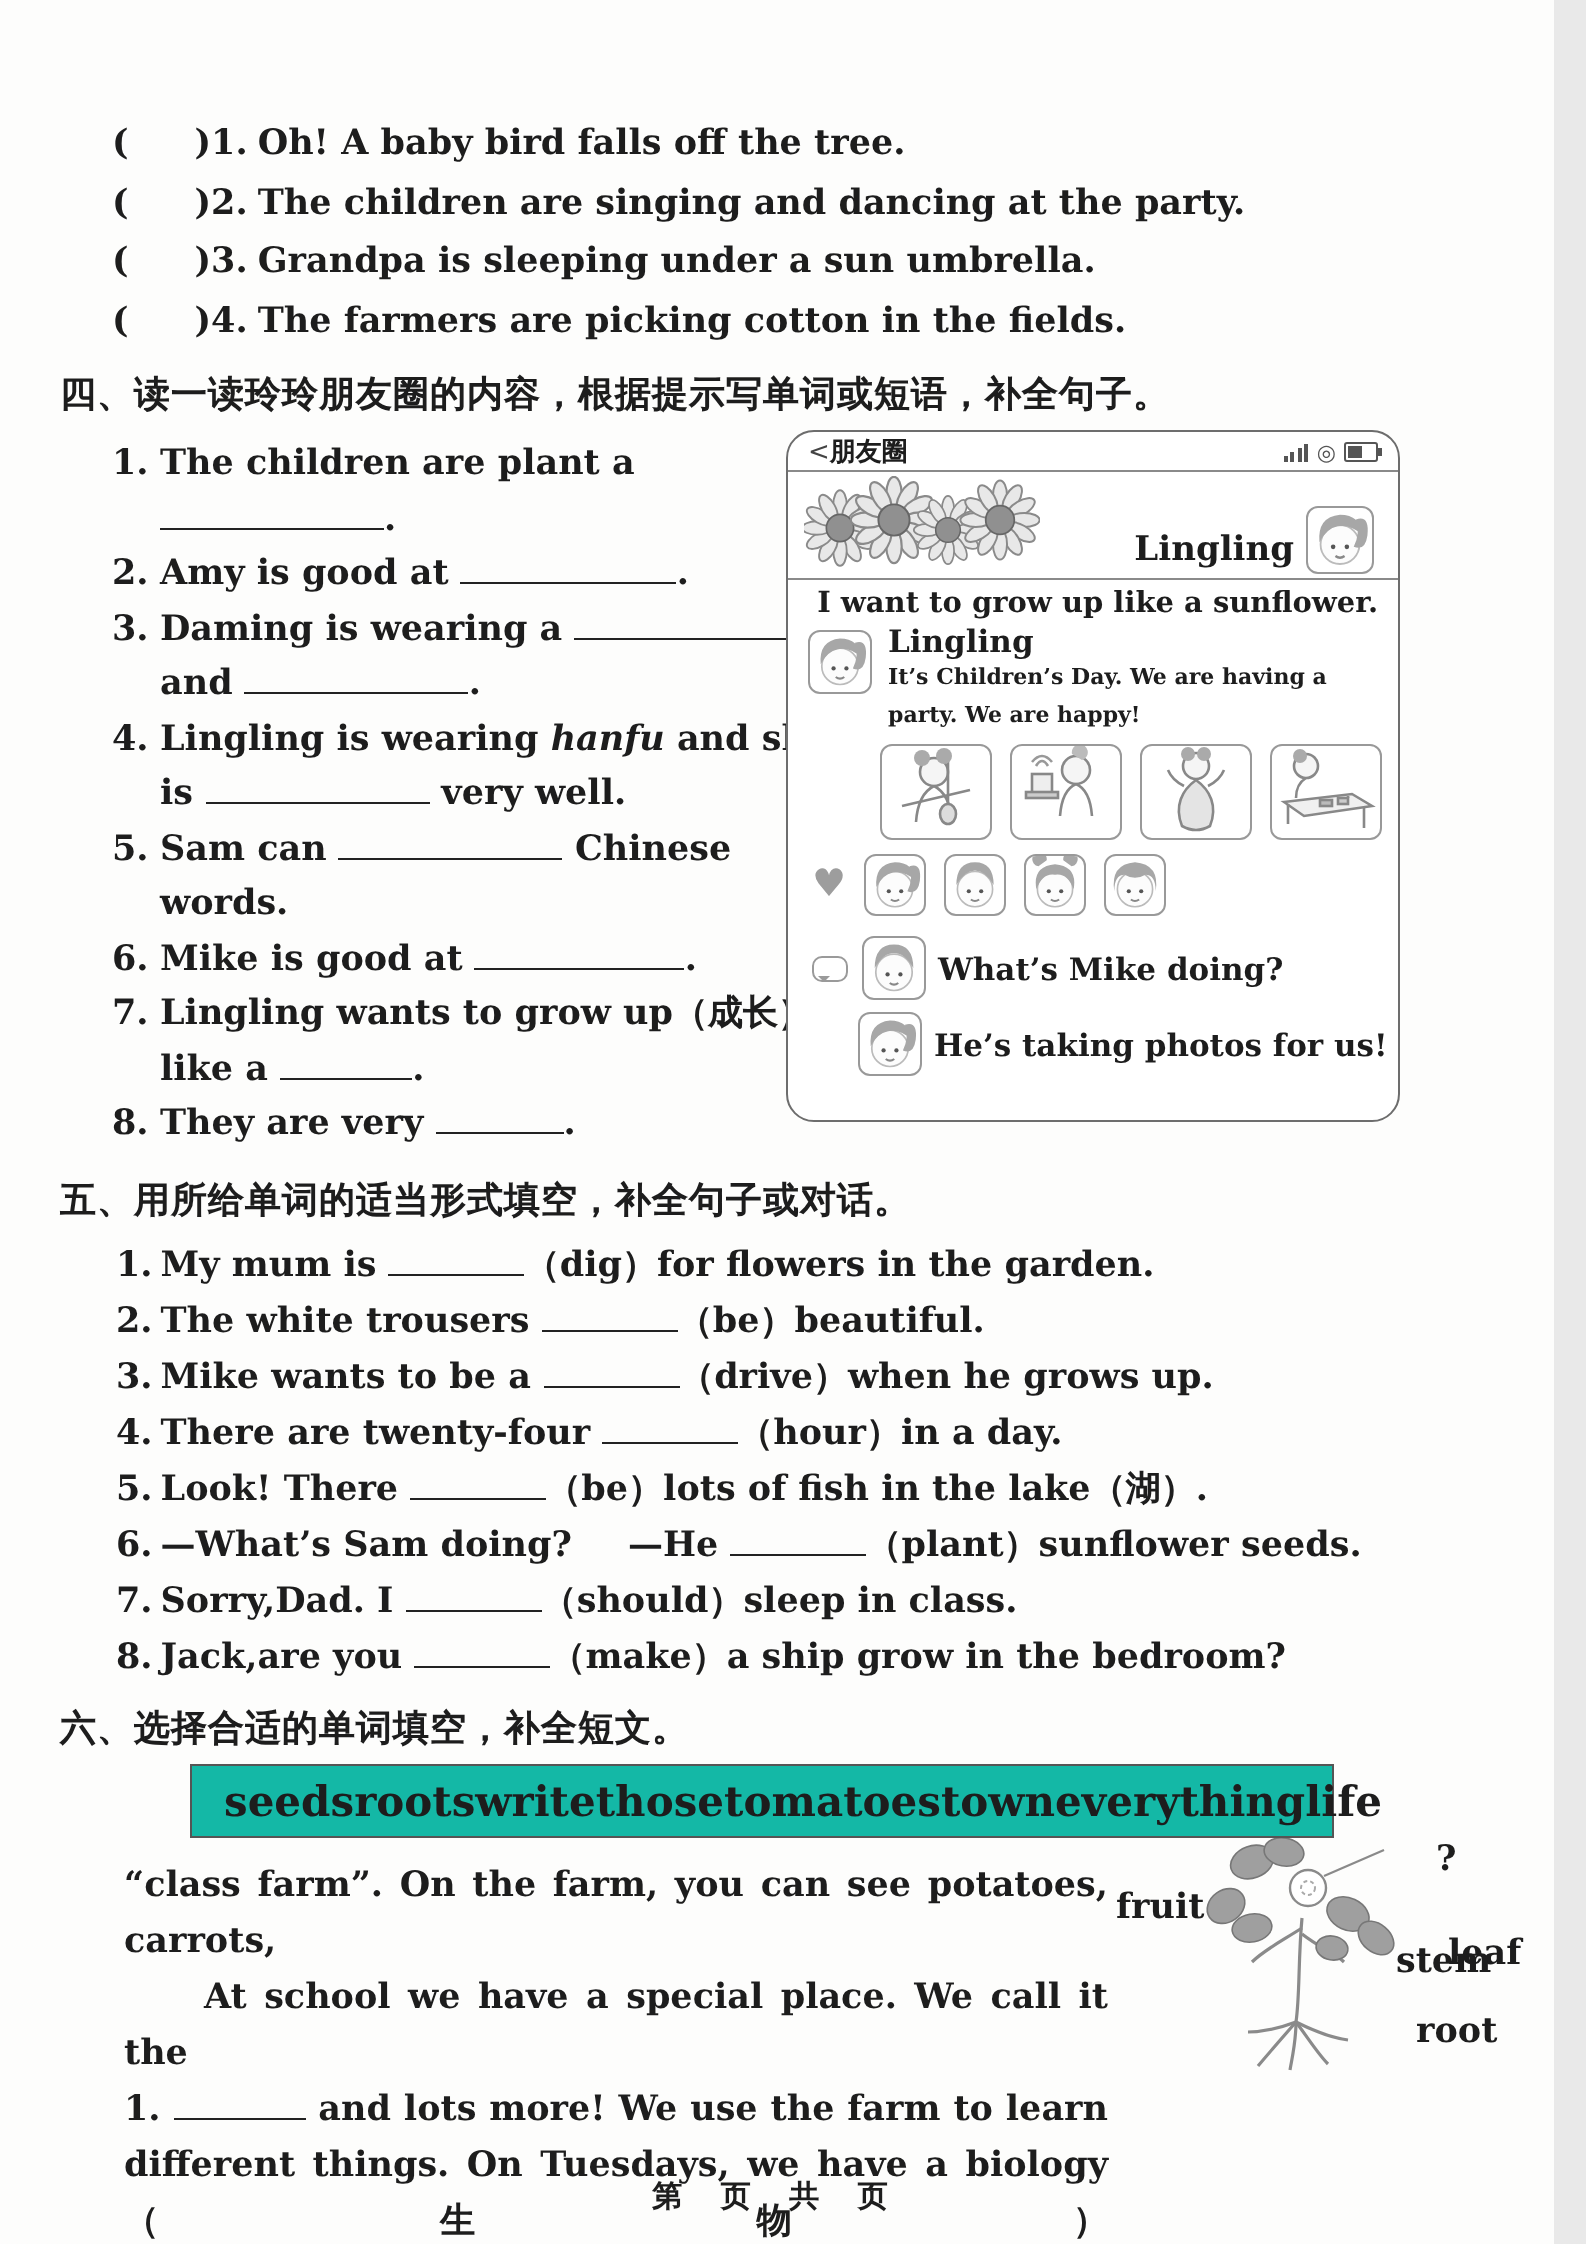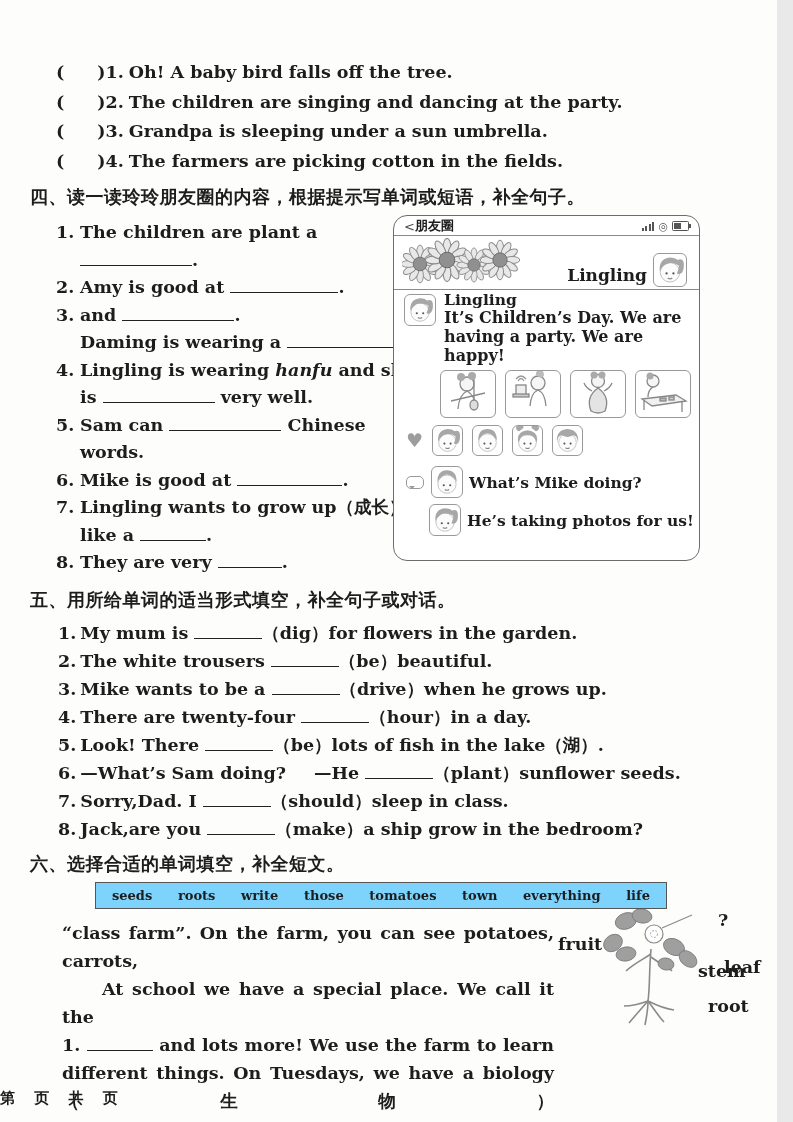--- a/index.html
+++ b/index.html
@@ -39,54 +39,54 @@
   .ph-cover{position:relative;height:53px;border-bottom:1px solid #8a8a8a;}
   .ph-cover .flowers{position:absolute;left:8px;top:2px;}
   .ph-cover .cname{position:absolute;right:52px;bottom:4px;font-size:17px;}
   .ph-avatar{display:inline-block;border:1px solid #999;border-radius:6px;background:#fff;overflow:hidden;}
   .ph-cover .ph-avatar{position:absolute;right:12px;bottom:2px;width:32px;height:32px;}
   .ph-motto{text-align:right;font-size:14.5px;padding:3px 10px 1px;}
   .ph-post{display:flex;padding:1px 10px 0;}
   .ph-post .ph-avatar{flex:0 0 30px;width:30px;height:30px;margin-top:3px;}
   .ph-post .pcont{flex:1;padding-left:8px;}
   .ph-post .pname{font-size:15.5px;line-height:17px;}
-  .ph-post .ptext{font-size:16px;line-height:19px;}
+  .ph-post .ptext{font-size:11px;line-height:19px;}
   .ph-photos{display:flex;gap:9px;margin:5px 0 0 46px;}
   .ph-photo{width:54px;height:46px;border:1px solid #999;border-radius:6px;background:#fff;}
   .ph-likes{display:flex;align-items:center;gap:9px;margin:7px 0 0 12px;}
   .heart{font-family:"DejaVu Sans",sans-serif;font-size:19px;color:#9d9d9d;line-height:19px;font-weight:normal;}
   .ph-likes .ph-avatar{width:29px;height:29px;}
   .ph-comments{margin:10px 0 0 12px;}
   .c-row{display:flex;align-items:center;margin-bottom:6px;}
   .bubble{position:relative;width:16px;height:11px;border:1.4px solid #9a9a9a;border-radius:5px;margin-right:7px;}
   .bubble::after{content:"";position:absolute;left:2px;bottom:-4px;border:3px solid transparent;border-top-color:#9a9a9a;}
   .bubble-gap{width:23px;flex:0 0 23px;}
   .c-row .ph-avatar{flex:0 0 30px;width:30px;height:30px;margin-right:6px;}
   .c-text{font-size:15.5px;}
   
   .s5-items{margin-left:58px;padding-top:3px;}
   .s5-item{font-size:17.5px;line-height:28px;white-space:nowrap;}
   .s5-item .num{display:inline-block;margin-right:4px;}
   
   .wordbank{box-sizing:border-box;margin:6px 0 10px 95px;width:572px;border:1.2px solid #555;
-            padding:5px 16px;display:flex;justify-content:space-between;font-size:13px;background:#7dd3fc;}
+            padding:5px 16px;display:flex;justify-content:space-between;font-size:21px;background:#14b8a6;}
   .passage{position:relative;margin-left:62px;width:712px;font-size:17.5px;line-height:28px;}
   .p-line{text-align:justify;text-align-last:justify;}
   .p-line.narrow{width:492px;}
   .p-line.indent{text-indent:40px;}
   .plant{position:absolute;left:494px;top:-8px;width:215px;height:118px;}
   .plant .lbl{position:absolute;font-size:17.5px;line-height:18px;}
   .lbl-q{left:162px;top:0px;}
   .lbl-fruit{left:2px;top:24px;}
   .lbl-leaf{left:168px;top:47px;}
   .lbl-stem{left:142px;top:51px;}
   .lbl-root{left:152px;top:86px;}
   .plant svg{position:absolute;left:40px;top:-2px;}
   
-  .footer{position:absolute;left:0;right:0;bottom:14px;font-size:15px;letter-spacing:7px;}
+  .footer{position:absolute;left:0;right:0;bottom:14px;text-align:center;font-size:15px;letter-spacing:7px;}
 </style>
 </head>
 <body>
 
 <div class="page">
 
   <div class="listening" id="listening-items">
       <div class="l-row"><span class="l-paren">(</span><span class="l-gap"></span><span>)1.</span><span class="l-text">Oh!  A baby bird falls off the tree.</span></div>
       <div class="l-row"><span class="l-paren">(</span><span class="l-gap"></span><span>)2.</span><span class="l-text">The children are singing and dancing at the party.</span></div>
       <div class="l-row"><span class="l-paren">(</span><span class="l-gap"></span><span>)3.</span><span class="l-text">Grandpa is sleeping under a sun umbrella.</span></div>
@@ -105,22 +105,22 @@
         </div>
         <div class="s4-item">
           <span class="num">2.</span>
           <div class="cont">
             <div class="line"><span>Amy is good at </span><span class="blank" style="width: 108px;"></span><span>.</span></div>
           </div>
         </div>
         <div class="s4-item">
           <span class="num">3.</span>
           <div class="cont">
+            <div class="line"><span>Daming is wearing a </span><span class="blank" style="width: 108px;"></span></div>
             <div class="line"><span>and </span><span class="blank" style="width: 112px;"></span><span>.</span></div>
-            <div class="line"><span>Daming is wearing a </span><span class="blank" style="width: 108px;"></span></div>
           </div>
         </div>
         <div class="s4-item">
           <span class="num">4.</span>
           <div class="cont">
             <div class="line"><span>Lingling is wearing </span><span class="it">hanfu</span><span> and she</span></div>
             <div class="line"><span>is </span><span class="blank" style="width: 112px;"></span><span> very well.</span></div>
           </div>
         </div>
         <div class="s4-item">
@@ -231,20 +231,21 @@
             </svg></span>
         <span class="cname">Lingling</span>
         <span class="ph-avatar"><svg width="100%" height="100%" viewBox="0 0 28 28">
               <circle cx="14" cy="16" r="8.5" fill="#fcfcfc" stroke="#bbb" stroke-width="0.8"></circle>
               <path d="M5,15 Q4,4 14,3 Q23,3 24,12 Q19,7 13,8 Q8,9 5,15 M21,5 q6,-2 5,7 q-1,7 -6,5 q3,-6 1,-12" fill="#a7a7a7"></path>
               <circle cx="11" cy="17" r="1" fill="#555"></circle>
               <circle cx="17" cy="17" r="1" fill="#555"></circle>
               <path d="M12,21 q2,1.5 4,0" stroke="#888" fill="none"></path>
             </svg></span>
       </div>
+      <div class="ph-motto">I want to grow up like a sunflower.</div>
       <div class="ph-post">
         <span class="ph-avatar"><svg width="100%" height="100%" viewBox="0 0 28 28">
               <circle cx="14" cy="16" r="8.5" fill="#fcfcfc" stroke="#bbb" stroke-width="0.8"></circle>
               <path d="M5,15 Q4,4 14,3 Q23,3 24,12 Q19,7 13,8 Q8,9 5,15 M21,5 q6,-2 5,7 q-1,7 -6,5 q3,-6 1,-12" fill="#a7a7a7"></path>
               <circle cx="11" cy="17" r="1" fill="#555"></circle>
               <circle cx="17" cy="17" r="1" fill="#555"></circle>
               <path d="M12,21 q2,1.5 4,0" stroke="#888" fill="none"></path>
             </svg></span>
         <span class="pcont">
           <div class="pname">Lingling</div>

